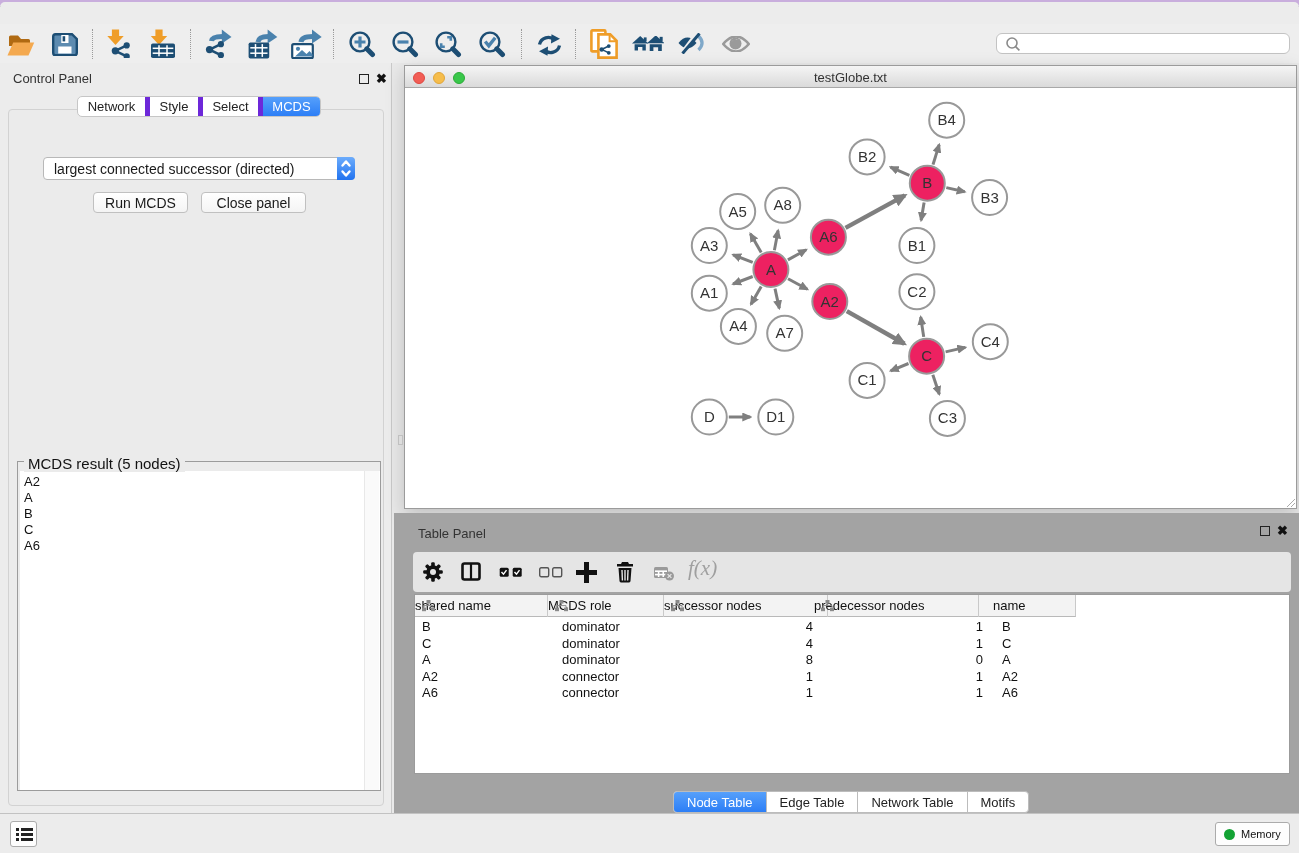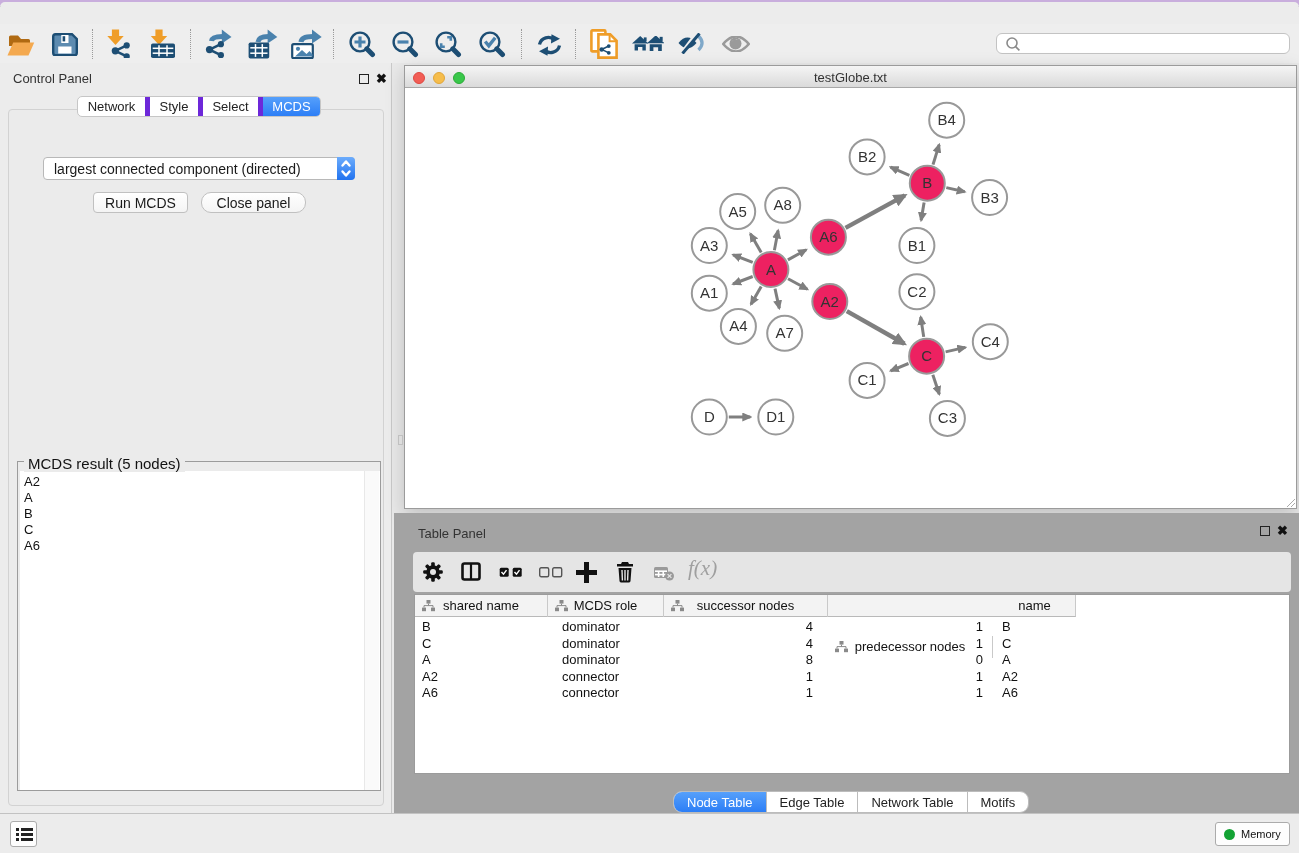--- a/index.html
+++ b/index.html
@@ -36,21 +36,21 @@
 #ctabs div.sel { background:linear-gradient(#56a0fb,#2c7ef6); color:#fff; }
 #optlabel { position:absolute; left:0; top:73px; width:392px; text-align:center; font-size:14px; color:#1a1a1a; }
 #combo { position:absolute; left:43px; top:94px; width:312px; height:23px; background:#fff;
   border:1px solid #b8b8b8; border-radius:4px; font-size:14px; color:#1a1a1a; }
 #combo .txt { position:absolute; left:10px; top:3px; }
 #combo .step { position:absolute; right:-1px; top:-1px; width:18px; height:23px; border-radius:0 4px 4px 0;
   background:linear-gradient(#6cacfc,#2173f0); }
 .btn { position:absolute; height:21px; background:linear-gradient(#ffffff,#f4f4f4); border:1px solid #c0c0c0;
   border-radius:4px; font-size:14px; color:#1a1a1a; text-align:center; padding-top:2px; }
 #runbtn { left:93px; top:129px; width:95px; }
-#closebtn { left:201px; top:129px; width:105px;border-radius:10px; }
+#closebtn { left:201px; top:129px; width:105px; }
 
 #groupbox { position:absolute; left:17px; top:398px; width:364px; height:330px; border:1px solid #9b9b9b; }
 #grouplabel { position:absolute; left:24px; top:392px; background:#ebebeb; padding:0 4px; font-size:15px; color:#111; }
 #mcdslist { position:absolute; left:2px; top:9px; width:360px; height:319px; background:#fff; }
 #mcdslist .row { font-size:13px; color:#111; padding-left:4px; height:16px; line-height:16px; }
 #mcdslist { padding-top:3px; }
 #mcdslist .sb { position:absolute; right:1px; top:0; width:15px; height:100%; background:#fafafa; border-left:1px solid #e8e8e8; }
 
 #gwin { position:absolute; left:404px; top:2px; width:893px; height:444px; background:#fff;
   border:1px solid #9b9b9b; box-shadow:0 6px 18px rgba(0,0,0,0.18); }
@@ -61,33 +61,33 @@
 #gwin .y { left:28px; background:#f6bd4b; border:1px solid #e0a63a; }
 #gwin .g { left:48px; background:#39c74a; border:1px solid #2cab38; }
 #graphsvg { position:absolute; left:0; top:23px; }
 #graphsvg text { font-size:15px; fill:#333; font-family:"Liberation Sans",sans-serif; }
 
 #tpanel { position:absolute; left:394px; top:450px; width:905px; height:300px; background:#a3a3a3; }
 #tpanel .ptitle { position:absolute; left:24px; top:13px; font-size:13px; color:#333; }
 #ttoolbar { position:absolute; left:19px; top:39px; width:878px; height:40px; background:#e5e5e5; border-radius:4px; }
 #ttable { position:absolute; left:20px; top:81px; width:876px; height:180px; background:#fff; border:1px solid #9b9b9b; }
 #thead { position:absolute; left:0; top:0; width:661px; height:22px; background:#f3f3f3; border-bottom:1px solid #b9b9b9; border-right:1px solid #c9c9c9; }
-#thead .col { position:absolute; top:0; height:22px; border-right:1px solid #c9c9c9; font-size:13px; color:#111; text-align:center; padding-top:3px; }
+#thead .col { position:absolute; top:0; height:22px; border-right:1px solid #c9c9c9; font-size:13px; color:#111; padding-top:3px; }
 #thead .col:last-child{ border-right:none; }
 .hicon { position:absolute; left:7px; top:5px; }
 #tbody { position:absolute; left:0; top:22px; width:100%; font-size:13px; color:#111; padding-top:2px; }
 #tbody .tr { height:16.5px; line-height:16px; position:relative; }
 #tbody .c1 { position:absolute; left:7px; }
 #tbody .c2 { position:absolute; left:147px; }
 #tbody .c3 { position:absolute; left:250px; width:148px; text-align:right; }
 #tbody .c4 { position:absolute; left:414px; width:154px; text-align:right; }
 #tbody .c5 { position:absolute; left:587px; }
 
 #btabs { position:absolute; left:279px; top:278px; height:22px; display:flex;
-  border:1px solid #bcbcbc; border-radius:9px; background:#fff; overflow:hidden; }
+  border:1px solid #bcbcbc; border-radius:4px; background:#fff; overflow:hidden; }
 #btabs div { font-size:13px; color:#222; padding:3px 13px 0 13px; border-right:1px solid #bcbcbc; }
 #btabs div:last-child { border-right:none;text-align:center; }
 #btabs div.sel { background:linear-gradient(#56a0fb,#2c7ef6); color:#fff; }
 
 #statusbar { position:absolute; left:0; top:811px; width:100%; height:46px; background:#ececec; border-top:1px solid #c2c2c2; }
 #menub { position:absolute; left:10px; top:7px; width:27px; height:26px; background:#fdfdfd; border:1px solid #ababab; border-radius:3px; }
 #memb { position:absolute; right:9px; top:8px; width:75px; height:24px; background:#fdfdfd; border:1px solid #ababab; border-radius:3px; font-size:11px; color:#111; }
 #memb .dot { position:absolute; left:8px; top:6px; width:11px; height:11px; border-radius:50%; background:#12a233; }
 #memb .t { position:absolute; left:25px; top:5px; }
 </style>
@@ -259,21 +259,21 @@
       <div class="undock" style="left:359px; top:11px;"></div>
       <div class="closex" style="left:376px; top:8px;">✖</div>
       <div id="cpane"></div>
       <div id="ctabs">
         <div style="width:72px;">Network</div>
           <div style="width:53px;">Style</div>
           <div style="width:60px;">Select</div>
           <div class="sel" style="width:57px;">MCDS</div>
       </div>
       <div id="combo">
-        <div class="txt">largest connected component (directed)</div>
+        <div class="txt">largest connected successor (directed)</div>
         <div class="step"><svg width="18" height="23" viewBox="0 0 18 23">
               <path d="M5.5 8.5 L9 4.5 L12.5 8.5" fill="none" stroke="#fff" stroke-width="2.4" stroke-linecap="round" stroke-linejoin="round"></path>
               <path d="M5.5 14.5 L9 18.5 L12.5 14.5" fill="none" stroke="#fff" stroke-width="2.4" stroke-linecap="round" stroke-linejoin="round"></path>
             </svg></div>
       </div>
       <div class="btn" id="runbtn">Run MCDS</div>
       <div class="btn" id="closebtn">Close panel</div>
       <div id="groupbox">
         <div id="mcdslist">
           <div class="row">A2</div>
@@ -454,21 +454,21 @@
                   <path d="M6.5 3.6 v2 M2 7.6 v-2 h9 v2" stroke="#8a8a8a" stroke-width="1" fill="none"></path>
                 </svg></span>MCDS role</div>
           <div class="col" style="left:249px; width:164px;"><span class="hicon"><svg width="13" height="12" viewBox="0 0 13 12">
                   <g fill="#8a8a8a">
                     <rect x="4.5" y="0" width="4" height="3.6"></rect>
                     <rect x="0" y="7.6" width="4" height="3.6"></rect>
                     <rect x="9" y="7.6" width="4" height="3.6"></rect>
                   </g>
                   <path d="M6.5 3.6 v2 M2 7.6 v-2 h9 v2" stroke="#8a8a8a" stroke-width="1" fill="none"></path>
                 </svg></span>successor nodes</div>
-          <div class="col" style="left:413px; width:165px;margin-top:41px;"><span class="hicon"><svg width="13" height="12" viewBox="0 0 13 12">
+          <div class="col" style="left:399px; width:165px;"><span class="hicon"><svg width="13" height="12" viewBox="0 0 13 12">
                   <g fill="#8a8a8a">
                     <rect x="4.5" y="0" width="4" height="3.6"></rect>
                     <rect x="0" y="7.6" width="4" height="3.6"></rect>
                     <rect x="9" y="7.6" width="4" height="3.6"></rect>
                   </g>
                   <path d="M6.5 3.6 v2 M2 7.6 v-2 h9 v2" stroke="#8a8a8a" stroke-width="1" fill="none"></path>
                 </svg></span>predecessor nodes</div>
           <div class="col" style="left:578px; width:83px;">name</div>
         </div>
         <div id="tbody">

